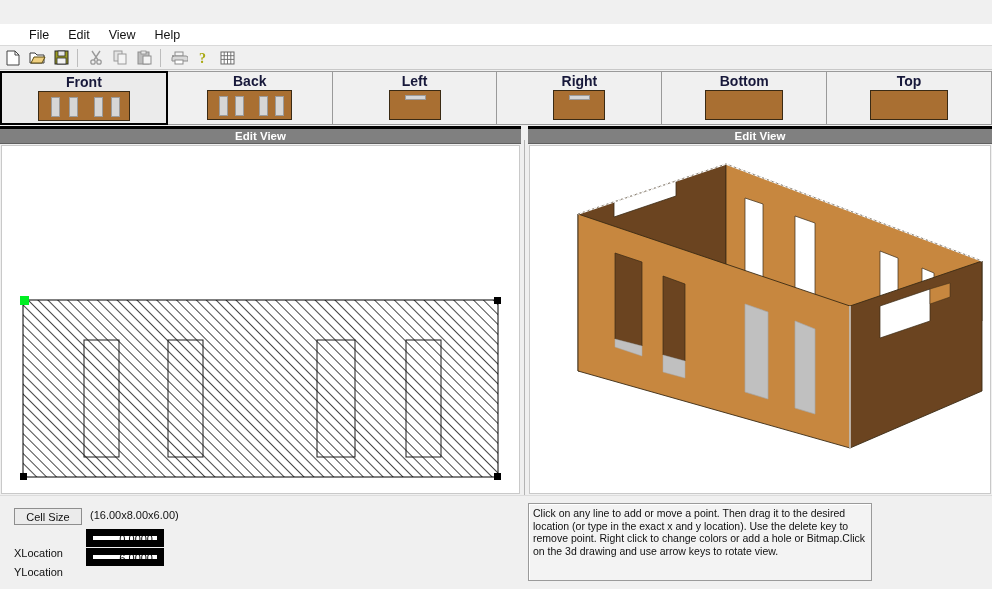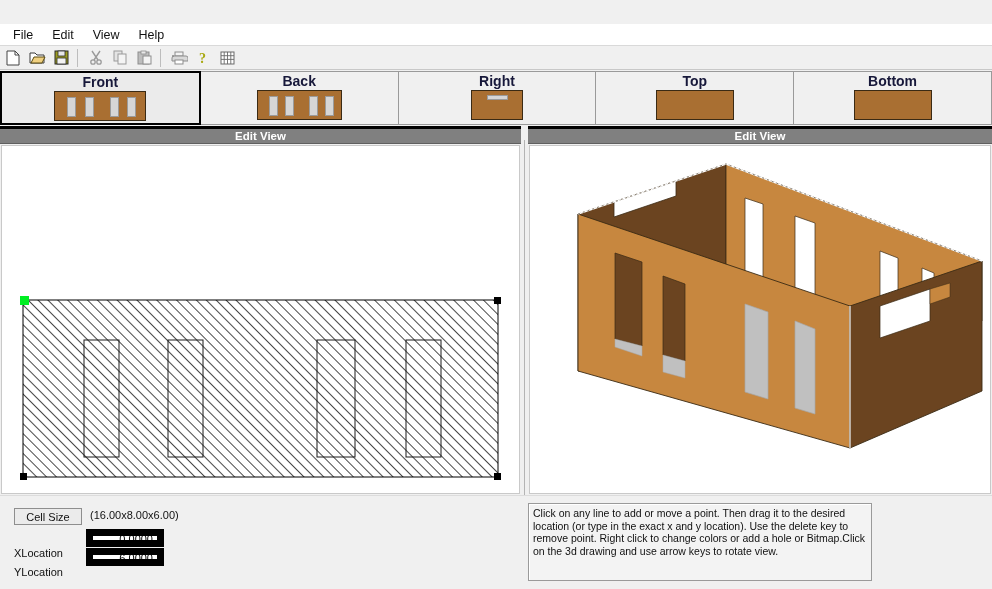--- a/index.html
+++ b/index.html
@@ -52,21 +52,21 @@
   }
   .win-btn .gl-max {
     display: block; width: 11px; height: 11px; border: 1px solid #333;
   }
 
   
   .menubar {
     position: absolute; left: 0; top: 24px; width: 992px; height: 21px;
     background: #ffffff;
     display: flex; align-items: center;
-    font-size: 12.5px; color: #111;
+    font-size: 12.5px; color: #111; padding-left: 16px;
   }
   .menu-item {
     padding: 2px 8px; margin-left: 3px; cursor: default;
   }
   .menu-item:first-child { margin-left: 5px; }
 
   
   .toolbar {
     position: absolute; left: 0; top: 45px; width: 992px; height: 25px;
     background: #f0f0f0;
@@ -292,35 +292,41 @@
     <div class="vtab">
       <span class="vtab-label">Back</span>
       <div class="thumb" style="width:85px;height:30px;">
         <span class="bar" style="left:11px;top:5px;width:9px;height:20px;"></span>
         <span class="bar" style="left:27px;top:5px;width:9px;height:20px;"></span>
         <span class="bar" style="left:51px;top:5px;width:9px;height:20px;"></span>
         <span class="bar" style="left:67px;top:5px;width:9px;height:20px;"></span>
       </div>
     </div>
 
+    <div class="vtab">
+      <span class="vtab-label">Left</span>
+      <div class="thumb" style="width:52px;height:30px;">
+        <span class="bar" style="left:15px;top:4px;width:21px;height:5px;"></span>
+      </div>
+    </div>
 
     <div class="vtab">
       <span class="vtab-label">Right</span>
       <div class="thumb" style="width:52px;height:30px;">
         <span class="bar" style="left:15px;top:4px;width:21px;height:5px;"></span>
       </div>
     </div>
 
     <div class="vtab">
+      <span class="vtab-label">Bottom</span>
+      <div class="thumb" style="width:78px;height:30px;"></div>
+    </div>
+
+    <div class="vtab">
       <span class="vtab-label">Top</span>
-      <div class="thumb" style="width:78px;height:30px;"></div>
-    </div>
-
-    <div class="vtab">
-      <span class="vtab-label">Bottom</span>
       <div class="thumb" style="width:78px;height:30px;"></div>
     </div>
 
   </div>
 
   <div class="panel-header" id="hdr-left">Edit View</div>
   <div class="panel-header" id="hdr-right">Edit View</div>
   <div class="splitter"></div>
 
   <div class="canvas-2d">

